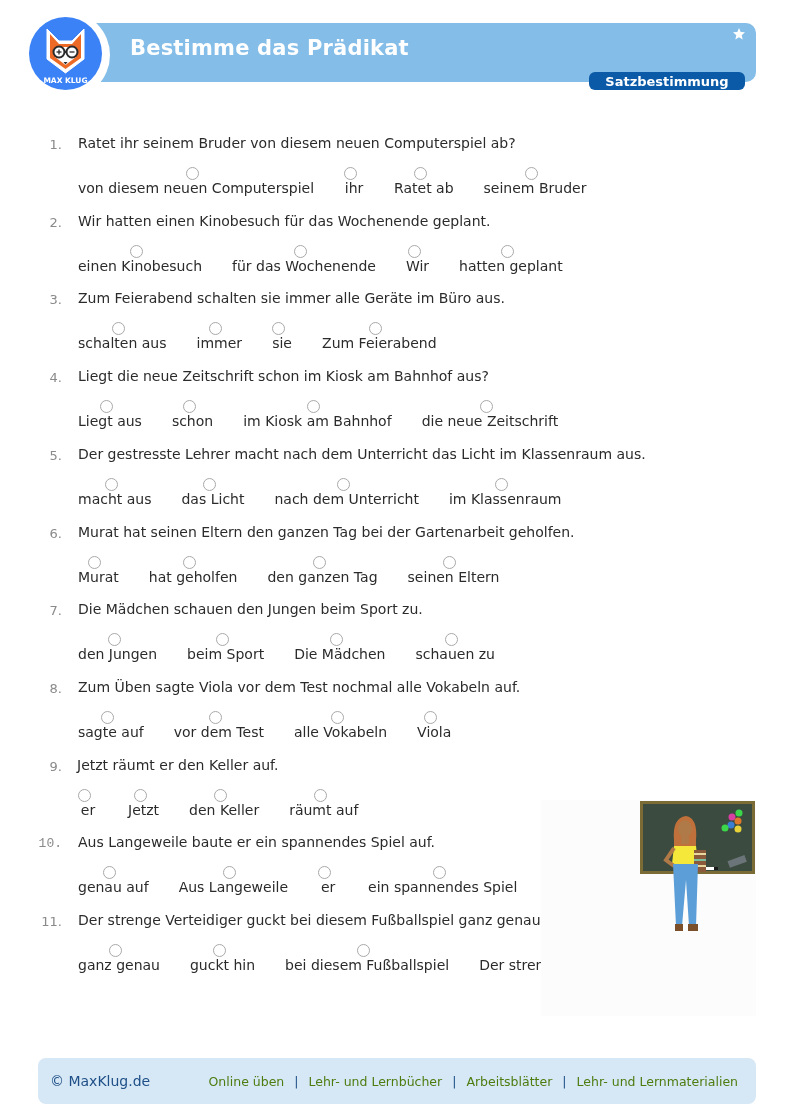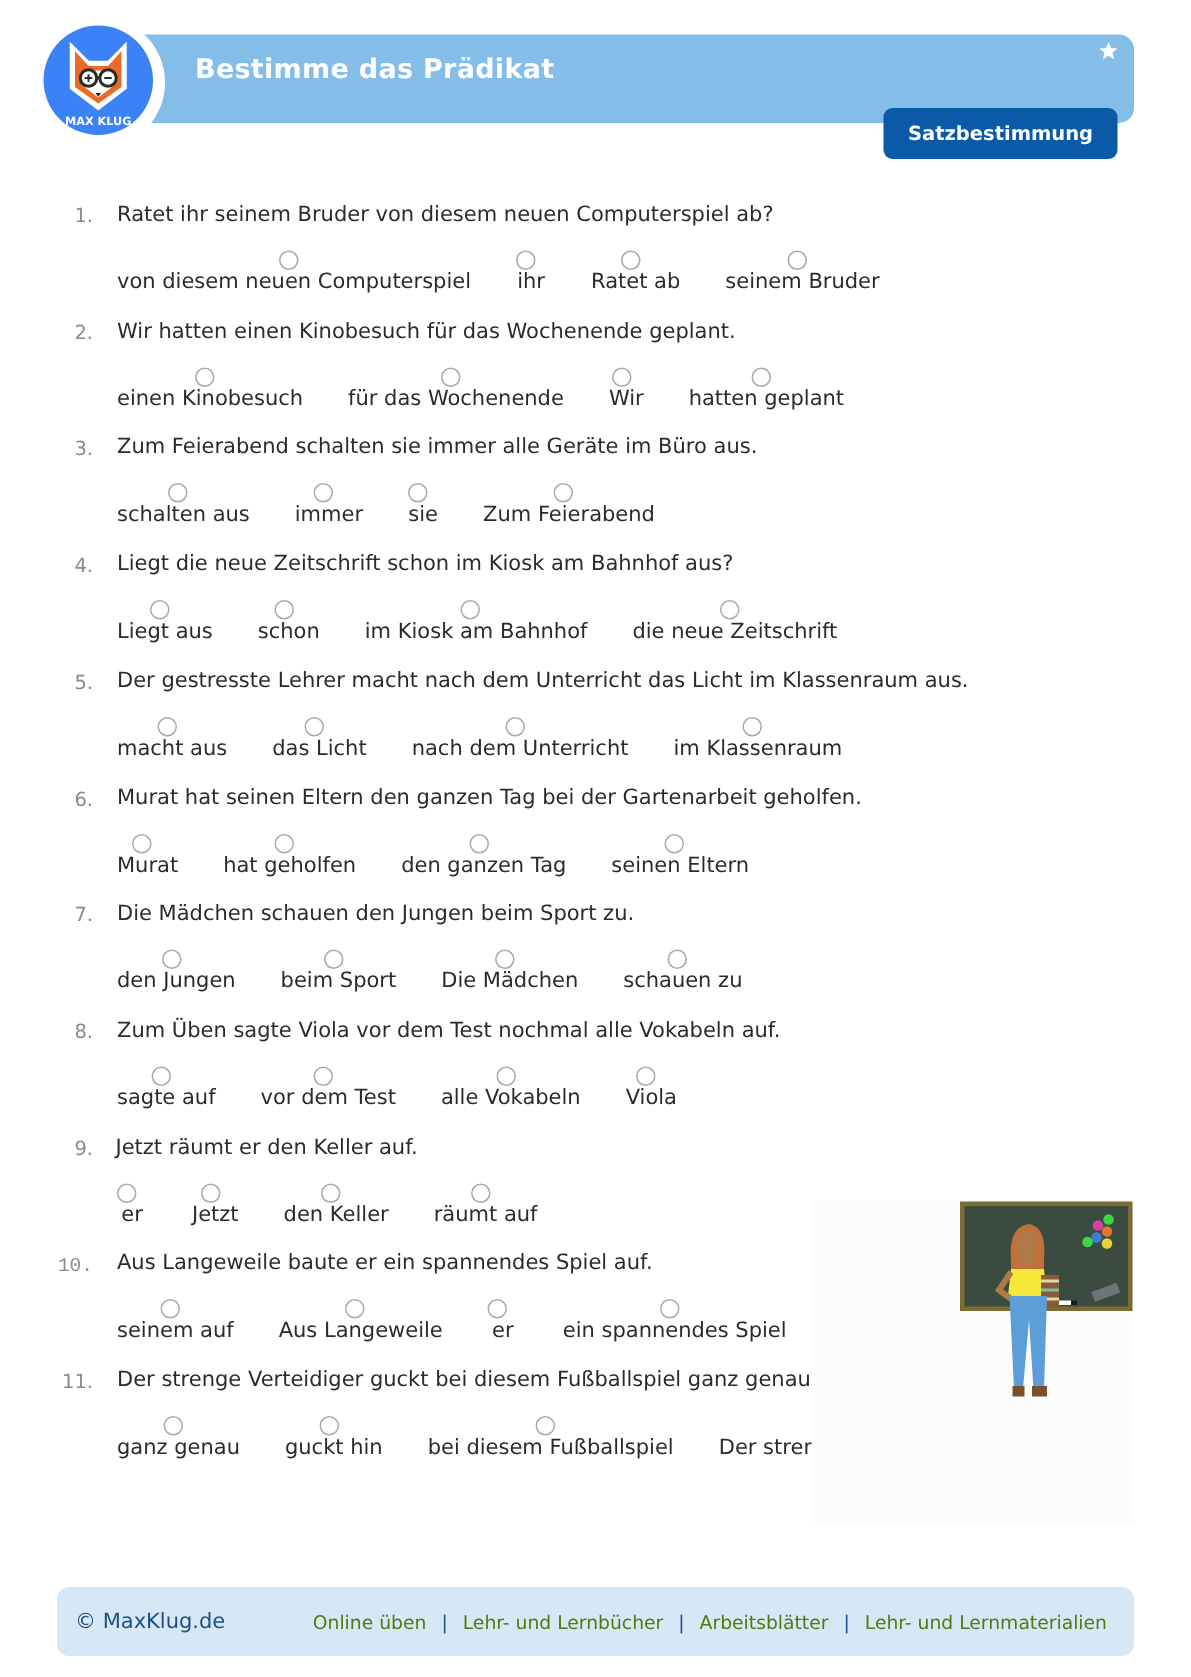--- a/index.html
+++ b/index.html
@@ -7,33 +7,33 @@
   body { font-family: "DejaVu Sans", sans-serif; color: #2b2b2b; position: relative; }
 
   
   .header-bar {
     position: absolute; left: 88px; top: 23px; width: 668px; height: 59px;
     background: #83bde8; border-radius: 0 10px 10px 0;
   }
   .header-title {
     position: absolute; left: 130px; top: 36px;
     font-family: "DejaVu Sans", sans-serif; font-weight: bold;
-    font-size: 18px; color: #ffffff; letter-spacing: 0.2px;
+    font-size: 21px; color: #ffffff; letter-spacing: 0.2px;
   }
   .star-icon { position: absolute; left: 732px; top: 27px; width: 14px; height: 14px; }
   .logo-ring {
     position: absolute; left: 22px; top: 11px; width: 88px; height: 88px;
     background: #ffffff; border-radius: 50%;
   }
   .logo {
     position: absolute; left: 29px; top: 17px; width: 73px; height: 73px;
     border-radius: 50%; background: #3b82f6;
   }
   .badge {
-    position: absolute; left: 589px; top: 72px; width: 156px; height: 34px;
+    position: absolute; left: 589px; top: 72px; width: 156px; height: 18px;
     background: #0b5aa7; border-radius: 6px; color: #ffffff;
     font-family: "DejaVu Sans", sans-serif; font-weight: bold; font-size: 13px;
     display: flex; align-items: center; justify-content: center;
   }
 
   
   .question { position: absolute; left: 0; width: 794px; }
   .q-num {
     position: absolute; left: 38px; width: 24px; text-align: right;
     font-size: 13px; color: #8a8a8a;
@@ -288,21 +288,21 @@
           <span class="opt-label">räumt auf</span>
         </label>
       </div>
     </div>
     <div class="question" style="top: 834px;">
       <span class="q-num" style="top: 2px; font-family: Liberation Mono, monospace;">10.</span>
       <span class="q-text" style="top: 0px;">Aus Langeweile baute er ein spannendes Spiel auf.</span>
       <div class="options" style="top: 32px;">
         <label class="option">
           <span class="radio"></span>
-          <span class="opt-label">seinem auf</span>
+          <span class="opt-label">genau auf</span>
         </label>
         <label class="option">
           <span class="radio"></span>
           <span class="opt-label">Aus Langeweile</span>
         </label>
         <label class="option">
           <span class="radio"></span>
           <span class="opt-label">er</span>
         </label>
         <label class="option">

